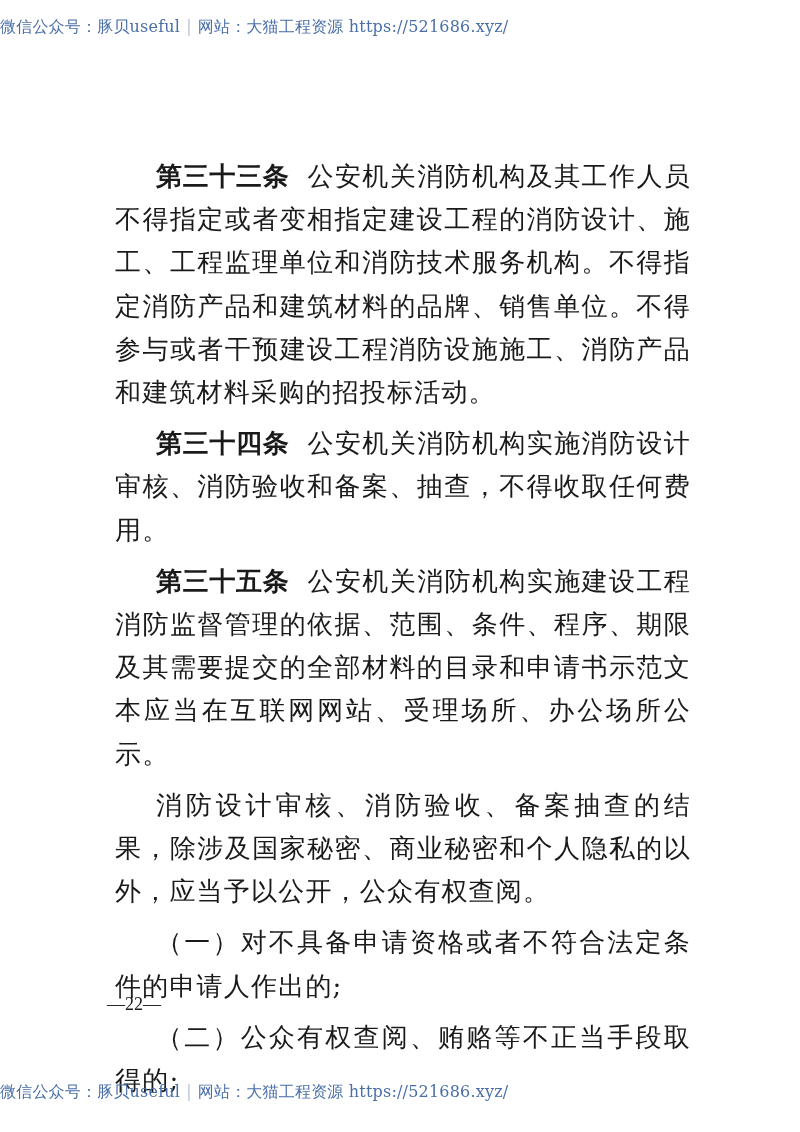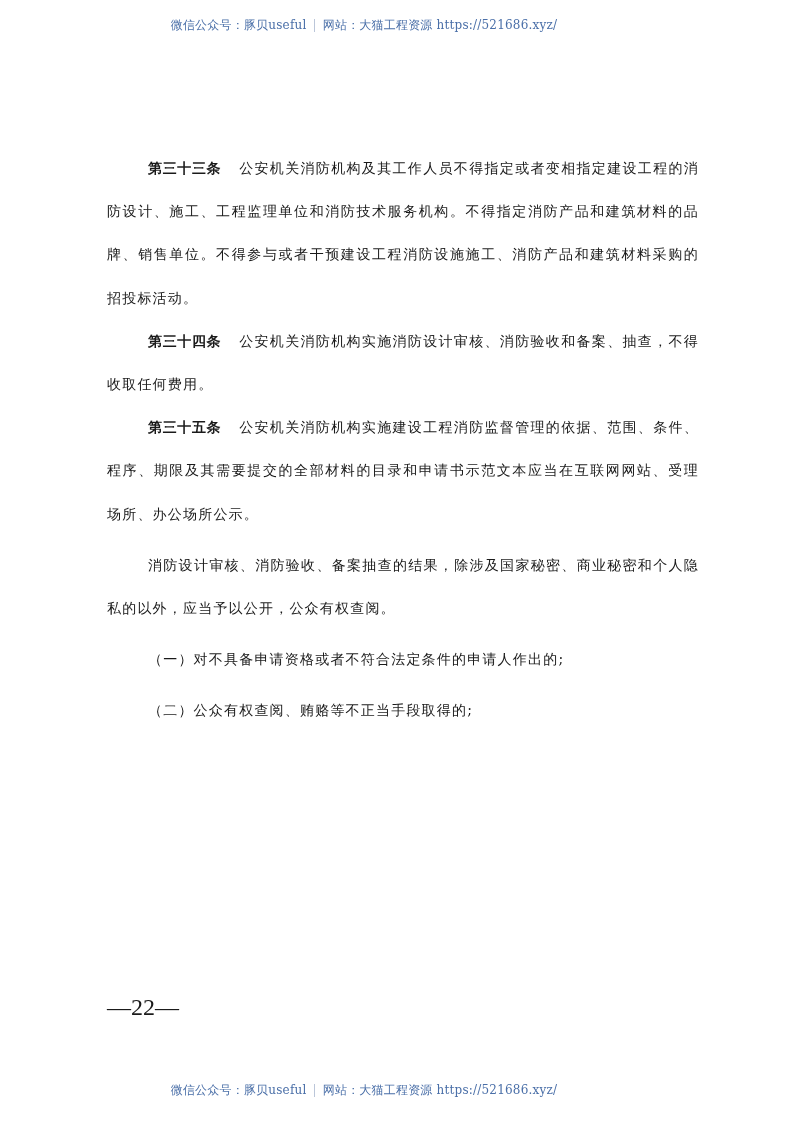--- a/index.html
+++ b/index.html
@@ -1,30 +1,30 @@
 <!DOCTYPE html>
 <html><head>
 <meta charset="utf-8">
 <style>
   html, body { margin: 0; padding: 0; background: #ffffff; }
   body { width: 800px; height: 1132px; position: relative; overflow: hidden;
          font-family: "DejaVu Serif", "Liberation Serif", serif; color: #1a1a1a; }
-  .watermark { position: absolute; left: 0; width: 728px; text-align: center;
-               font-size: 12px; color: #4a6fa8; letter-spacing: 0.2px; }
+  .watermark { position: absolute; left: 0; width: 728px; 
+               font-size: 16px; color: #4a6fa8; letter-spacing: 0.2px; }
   .watermark .sep { color: #b8c4d8; margin: 0 6px; }
   .wm-top { top: 17px; }
   .wm-bottom { top: 1082px; }
   .page { position: absolute; left: 107px; top: 147px; width: 592px; }
-  .para { font-size: 14px; line-height: 43.2px; margin: 0; text-align: justify;
+  .para { font-size: 26px; line-height: 43.2px; margin: 8px; text-align: justify;
           letter-spacing: 1.2px; }
   .indent { text-indent: 41px; }
   .art { font-family: "DejaVu Sans", "Liberation Sans", sans-serif; font-weight: bold;
          letter-spacing: 0.5px; margin-right: 18px; }
   .gap { margin-top: 8px; }
-  .pagenum { position: absolute; left: 107px; top: 994px; font-size: 24px;
+  .pagenum { position: absolute; left: 107px; top: 994px; font-size: 18px;
              font-family: "Liberation Serif", serif; }
 </style>
 </head>
 <body>
 
 <div class="watermark wm-top">
   <span>微信公众号：豚贝useful</span><span class="sep">|</span><span>网站：大猫工程资源 https://521686.xyz/</span>
 </div>
 
 <div class="page">

